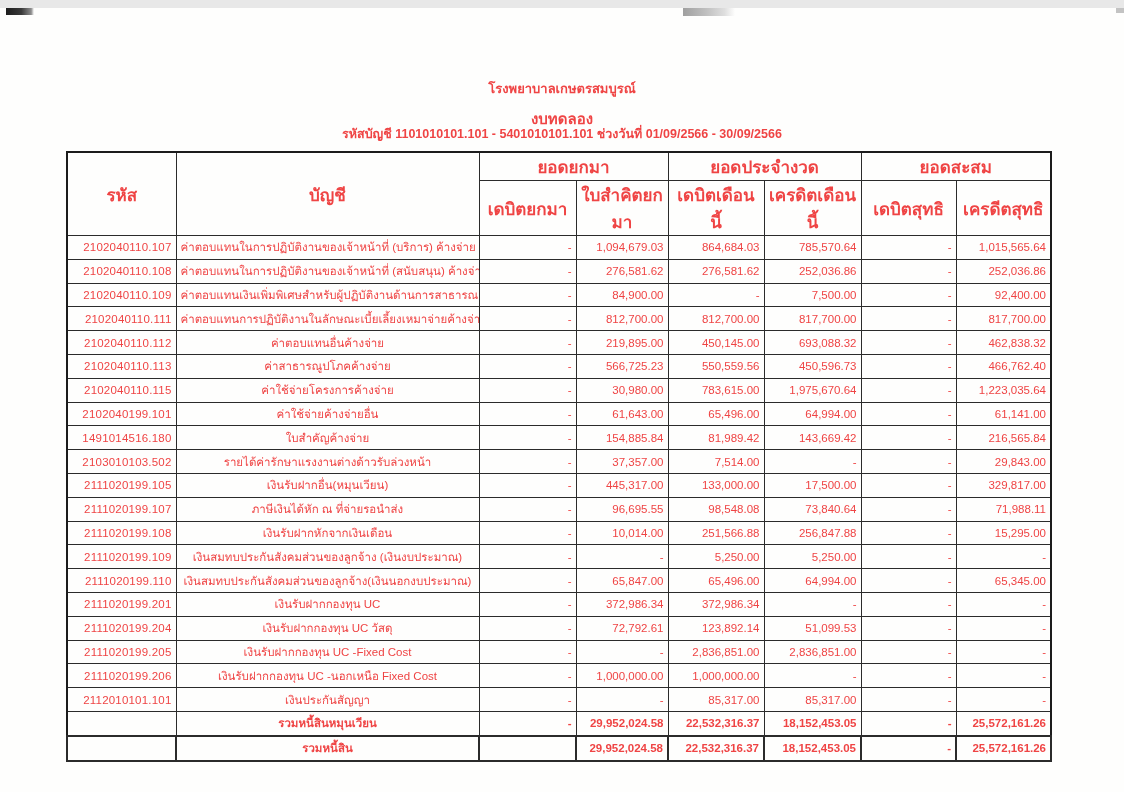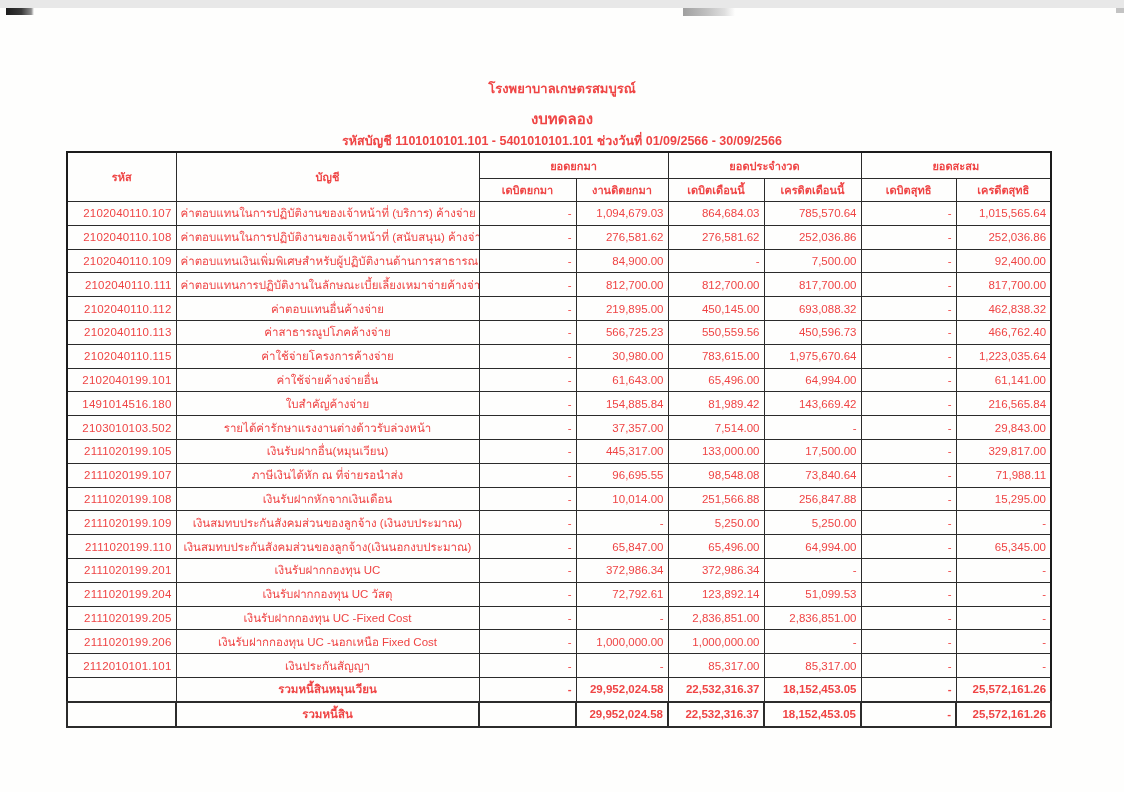--- a/index.html
+++ b/index.html
@@ -12,30 +12,30 @@
   .smudge { position:absolute; }
   .smudge-tl { left:6px; top:0; width:28px; height:7px;
     background:linear-gradient(90deg,#1d1d1d 0%,#3a3a3a 55%,#8d8d8d 90%,transparent 100%); }
   .smudge-tc { left:683px; top:0; width:52px; height:8px;
     background:linear-gradient(90deg,#8f8f8f 0%,#b5b5b5 45%,#d9d9d9 80%,transparent 100%); opacity:.85; }
   .smudge-tr { right:0; top:0; width:8px; height:5px; background:#aaa; opacity:.7; }
 
   .doc-line { position:absolute; left:0; width:100%; text-align:center; font-weight:bold; }
   .doc-title    { top:70px;  font-size:13px; }
   .doc-subtitle { top:99px;  font-size:15px; }
-  .doc-period   { top:123px; font-size:12.5px; }
+  .doc-period   { top:116px; font-size:12.5px; }
 
   table.tb {
     position:absolute; left:66px; top:143px; width:984px;
     border-collapse:collapse; table-layout:fixed;
     font-size:11.5px;
   }
   .tb th, .tb td { border:1px solid #2b2b2b; padding:0 4px; overflow:hidden; }
   .tb { border:2px solid #1c1c1c; }
-  .tb thead th { font-weight:bold; text-align:center; font-size:11px; }
+  .tb thead th { font-weight:bold; text-align:center; font-size:17px; }
   .tb thead tr.group-row th { height:25px; }
   .tb thead tr.sub-row th   { height:22px; }
   .tb tbody td { height:22.8px; white-space:nowrap; }
   .td-code    { text-align:right; padding-left:5px; letter-spacing:.2px; }
   .td-account { text-align:center; padding-left:6px; }
   .td-val     { text-align:right; padding-right:8px; }
   .tb tfoot td { height:23px; font-weight:bold; }
   .tfoot-label { text-align:center; }
   .tb tfoot tr.grand-row td { border-width:2px; }
 </style>
@@ -66,21 +66,21 @@
     <thead>
       <tr class="group-row">
         <th rowspan="2">รหัส</th>
         <th rowspan="2">บัญชี</th>
         <th colspan="2">ยอดยกมา</th>
         <th colspan="2">ยอดประจำงวด</th>
         <th colspan="2">ยอดสะสม</th>
       </tr>
       <tr class="sub-row">
         <th>เดบิตยกมา</th>
-        <th>งานดิตยกมา</th>
+        <th>ใบสำคิตยกมา</th>
         <th>เดบิตเดือนนี้</th>
         <th>เครดิตเดือนนี้</th>
         <th>เดบิตสุทธิ</th>
         <th>เครดีตสุทธิ</th>
       </tr>
     </thead>
     <tbody>
     <tr>
       <td class="td-code">2102040110.107</td>
       <td class="td-account">ค่าตอบแทนในการปฏิบัติงานของเจ้าหน้าที่ (บริการ) ค้างจ่าย</td>

